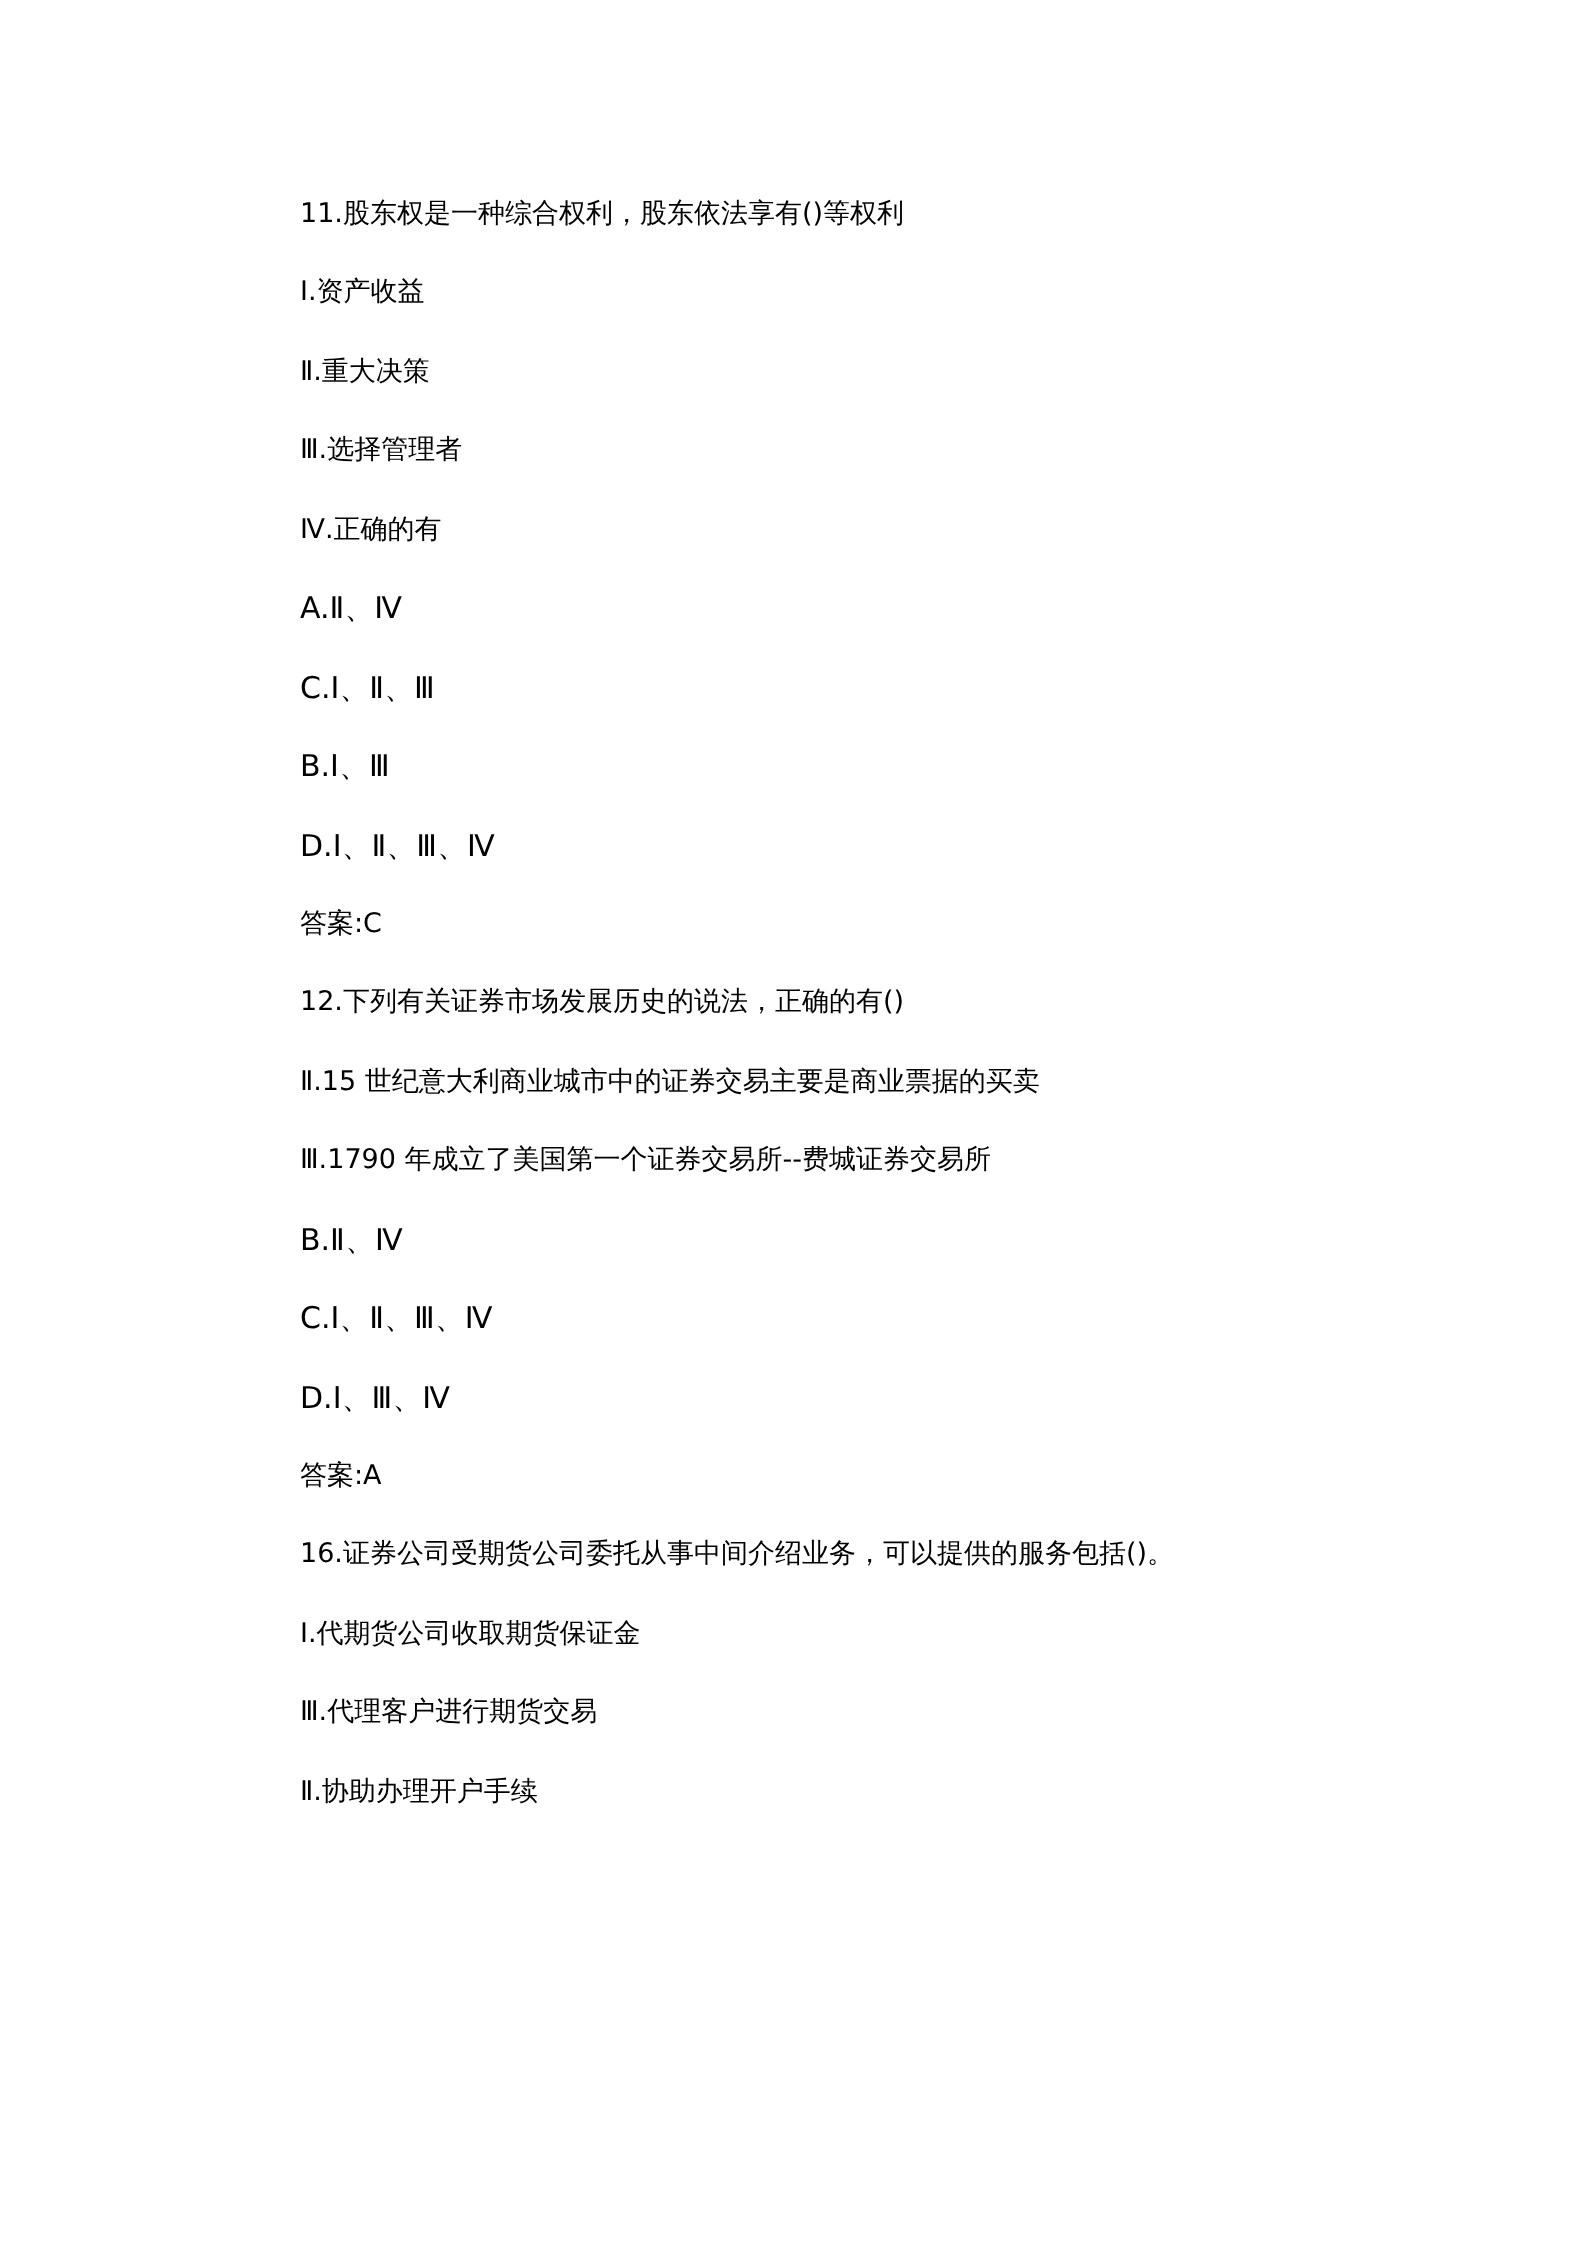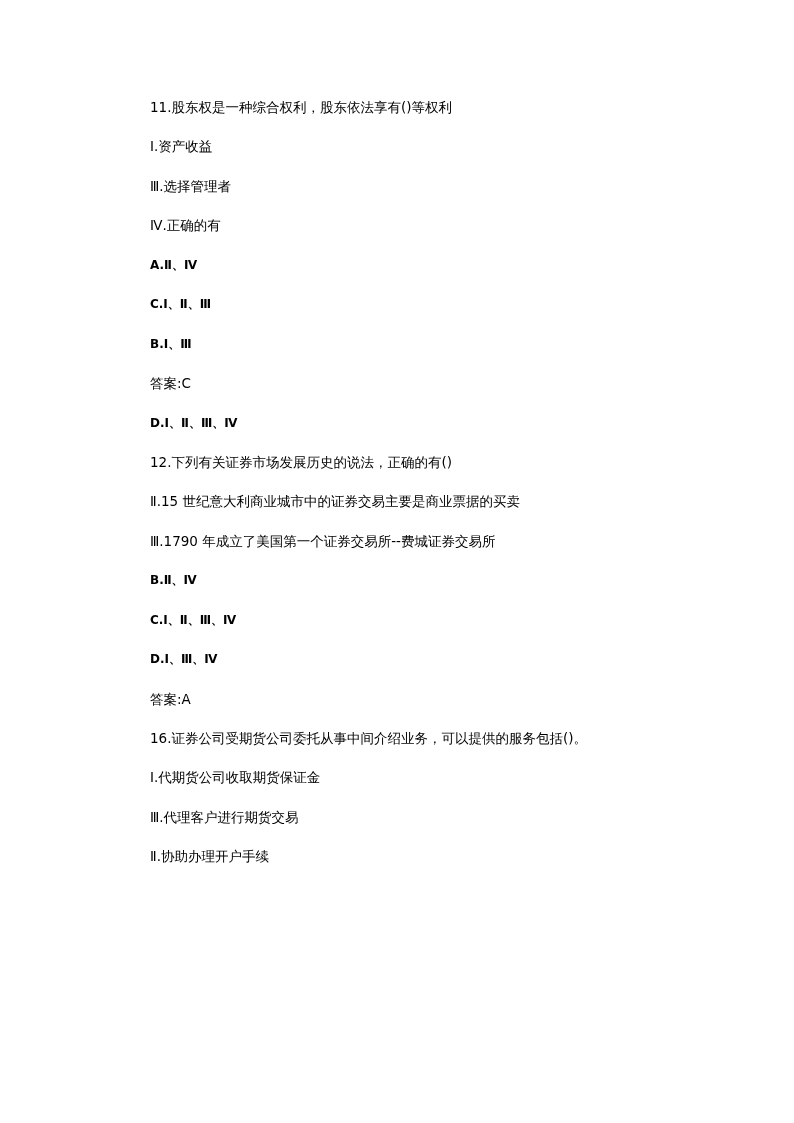--- a/index.html
+++ b/index.html
@@ -35,38 +35,39 @@
       line-height: 18px;
       font-size: 13.5px;
       white-space: nowrap;
       letter-spacing: 0px;
     }
     .line span {
       display: inline-block;
     }
     .q-title { }
     .stmt { }
-    .opt { font-size: 12px; font-weight: bold; }
+    .opt { font-size: 15px; }
     .ans { }
   </style>
 </head>
 <body>
 
 <div class="page">
   <div class="content">
 
     <div class="line q-title"><span>11.股东权是一种综合权利，股东依法享有()等权利</span></div>
     <div class="line stmt"><span>Ⅰ.资产收益</span></div>
+    <div class="line stmt"><span>Ⅱ.重大决策</span></div>
     <div class="line stmt"><span>Ⅲ.选择管理者</span></div>
     <div class="line stmt"><span>Ⅳ.正确的有</span></div>
     <div class="line opt"><span>A.Ⅱ、Ⅳ</span></div>
     <div class="line opt"><span>C.Ⅰ、Ⅱ、Ⅲ</span></div>
     <div class="line opt"><span>B.Ⅰ、Ⅲ</span></div>
+    <div class="line opt"><span>D.Ⅰ、Ⅱ、Ⅲ、Ⅳ</span></div>
     <div class="line ans"><span>答案:C</span></div>
-    <div class="line opt"><span>D.Ⅰ、Ⅱ、Ⅲ、Ⅳ</span></div>
 
     <div class="line q-title"><span>12.下列有关证券市场发展历史的说法，正确的有()</span></div>
     <div class="line stmt"><span>Ⅱ.15 世纪意大利商业城市中的证券交易主要是商业票据的买卖</span></div>
     <div class="line stmt"><span>Ⅲ.1790 年成立了美国第一个证券交易所--费城证券交易所</span></div>
     <div class="line opt"><span>B.Ⅱ、Ⅳ</span></div>
     <div class="line opt"><span>C.Ⅰ、Ⅱ、Ⅲ、Ⅳ</span></div>
     <div class="line opt"><span>D.Ⅰ、Ⅲ、Ⅳ</span></div>
     <div class="line ans"><span>答案:A</span></div>
 
     <div class="line q-title"><span>16.证券公司受期货公司委托从事中间介绍业务，可以提供的服务包括()。</span></div>

